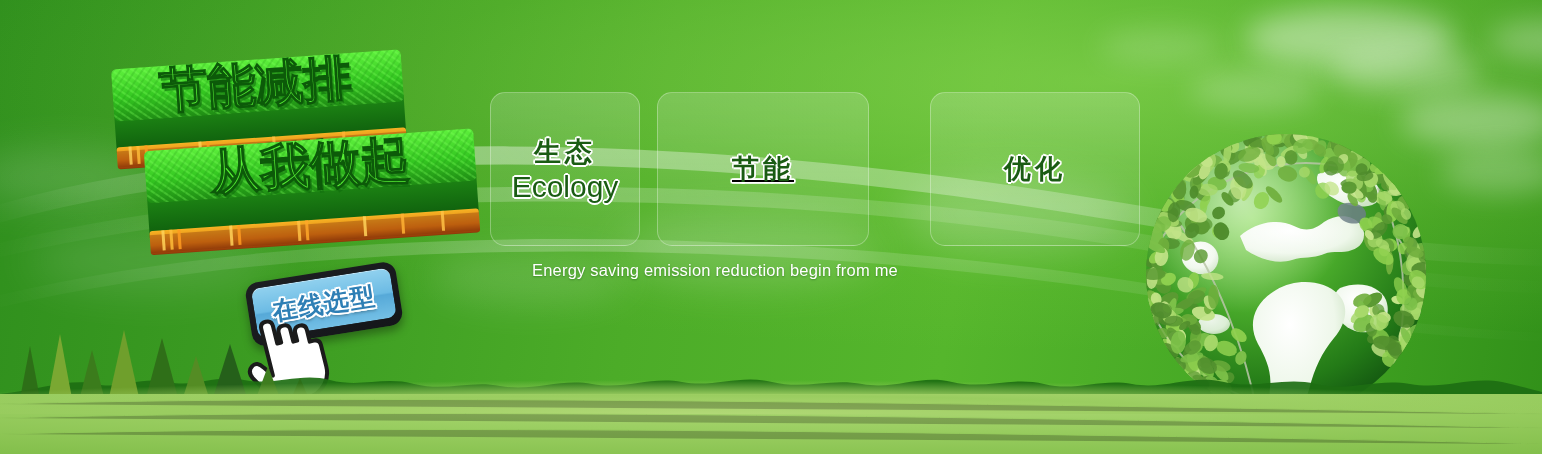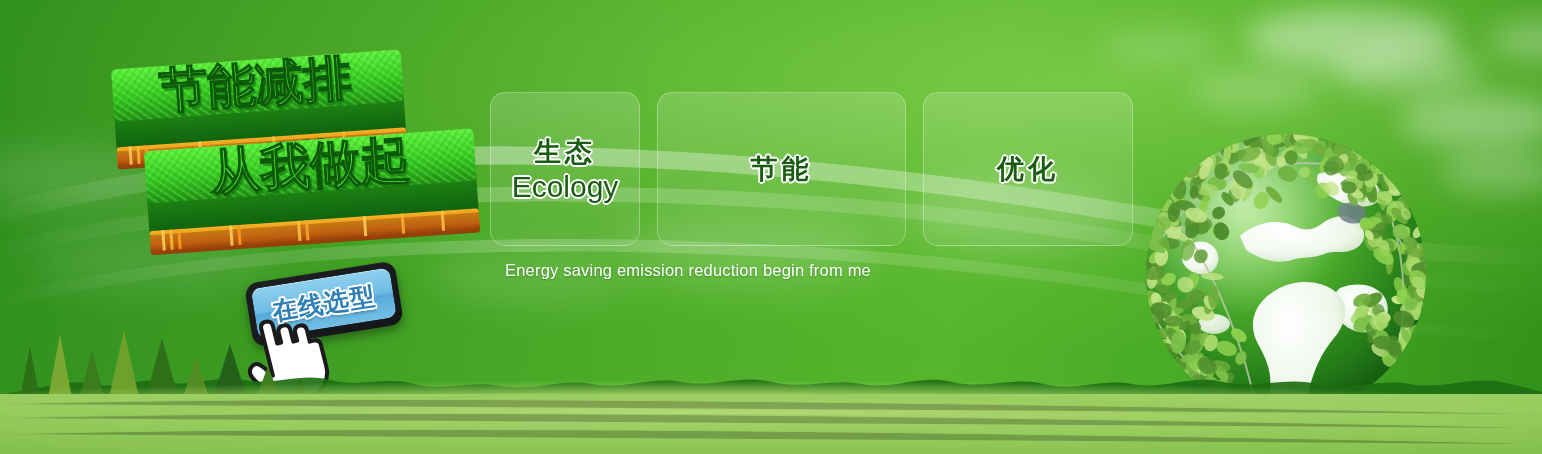--- a/index.html
+++ b/index.html
@@ -77,40 +77,40 @@
 
   
   .cards{position:absolute;left:490px;top:92px;display:flex;gap:17px;align-items:stretch;}
   .card{
     width:150px;height:154px;border-radius:15px;
     background:linear-gradient(180deg,rgba(255,255,255,.17) 0%,rgba(255,255,255,.10) 45%,rgba(255,255,255,.06) 100%);
     border:1px solid rgba(255,255,255,.30);
     display:flex;flex-direction:column;align-items:center;justify-content:center;
     padding:0 10px;
   }
-  .card.wide{width:249px;}
-  .card.wide2{width:210px;}
+  .card.wide{width:212px;text-decoration:underline;}
+  .card.wide2{width:210px;margin-left:44px;}
   .card-cn{
     font-family:"DejaVu Sans","Liberation Sans",sans-serif;
     font-size:27px;font-weight:bold;color:#1a5c13;letter-spacing:4px;
     text-shadow:
       -1.4px -1.4px 0 #fff,1.4px -1.4px 0 #fff,-1.4px 1.4px 0 #fff,1.4px 1.4px 0 #fff,
       0 -1.6px 0 #fff,0 1.6px 0 #fff,-1.6px 0 0 #fff,1.6px 0 0 #fff;
     white-space:nowrap;
   }
   .card-en{
     font-size:30px;color:#1a5c13;white-space:nowrap;
     text-shadow:
       -1.4px -1.4px 0 #fff,1.4px -1.4px 0 #fff,-1.4px 1.4px 0 #fff,1.4px 1.4px 0 #fff,
       0 -1.6px 0 #fff,0 1.6px 0 #fff,-1.6px 0 0 #fff,1.6px 0 0 #fff;
   }
 
   
   .tagline{
-    position:absolute;left:505px;top:261px;
+    position:absolute;left:532px;top:261px;
     font-size:16.5px;color:#ffffff;letter-spacing:.2px;
     text-shadow:0 1px 2px rgba(0,60,0,.35);white-space:nowrap;
   }
 
   
   .globe-wrap{position:absolute;left:1128px;top:118px;width:316px;height:316px;}
 </style>
 </head>
 <body>
 

